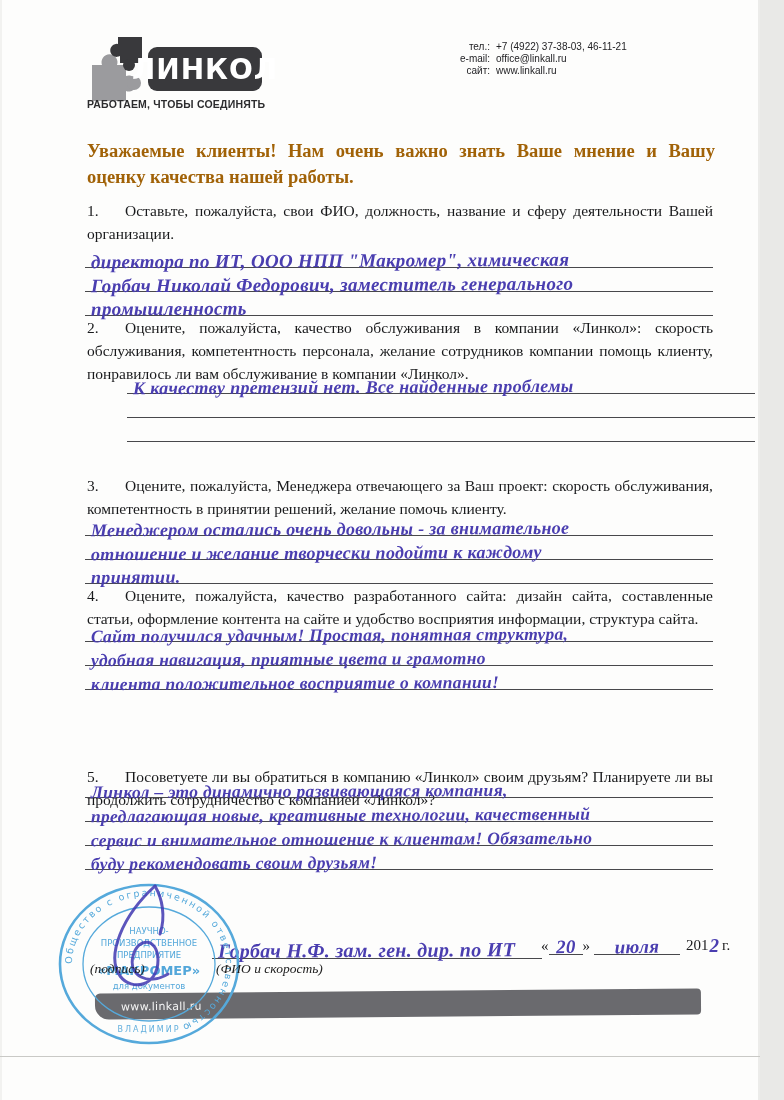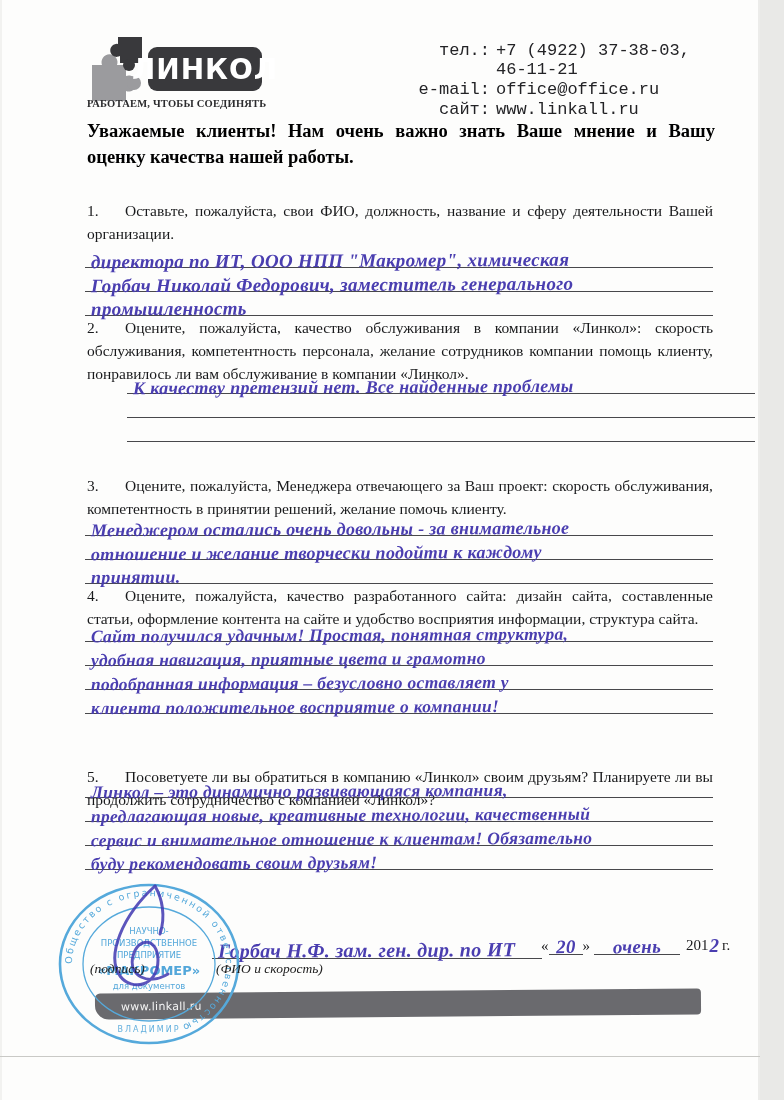--- a/index.html
+++ b/index.html
@@ -5,30 +5,30 @@
   html,body{margin:0;padding:0;background:#e9e9e7;}
   .page{position:relative;width:760px;height:1100px;background:#fdfdfc;overflow:hidden;
         font-family:"Liberation Serif",serif;color:#1e1e20;
         box-shadow:inset -2px 0 0 #ececea, inset 2px 0 0 #f2f2f0;}
   .abs{position:absolute;}
 
   
   .logo-box{position:absolute;left:148px;top:47px;width:114px;height:44px;background:#39393c;
             border-radius:9px;display:flex;align-items:center;justify-content:center;}
   .logo-text{color:#ffffff;font-family:"DejaVu Sans",sans-serif;font-weight:bold;font-size:28px;letter-spacing:1px;}
-  .tagline{position:absolute;left:87px;top:98px;font-family:Liberation Serif, serif;font-size:10.5px;
+  .tagline{position:absolute;left:87px;top:98px;font-family:Liberation Sans, sans-serif;font-size:10.5px;
            font-weight:bold;letter-spacing:0.2px;color:#2c2c2e;}
   .contacts{position:absolute;left:412px;top:41px;width:302px;display:grid;
             grid-template-columns:78px 1fr;column-gap:6px;row-gap:1px;
-            font-family:Liberation Mono, monospace;font-size:17px;color:#232326;}
+            font-family:Liberation Sans, sans-serif;font-size:10px;color:#232326;}
   .c-label{text-align:right;}
 
   
-  .intro{position:absolute;left:87px;top:118px;width:628px;font-size:18.5px;font-weight:bold;
-         line-height:26px;text-align:justify;color:#000000;}
+  .intro{position:absolute;left:87px;top:138px;width:628px;font-size:18.5px;font-weight:bold;
+         line-height:26px;text-align:justify;color:#a16207;}
   .question{position:absolute;left:87px;width:626px;font-size:15.5px;line-height:23px;text-align:justify;color:#191a1c;}
   .qnum{display:inline-block;width:38px;}
 
   
   .answer{position:absolute;left:85px;width:628px;}
   .ans-line{height:23px;border-bottom:1.5px solid #48484b;position:relative;}
   .hand{position:absolute;left:6px;bottom:-5px;white-space:nowrap;font-style:italic;font-weight:600;
         color:#4a3eb0;letter-spacing:0.3px;font-family:"Liberation Serif",serif;transform:rotate(-0.3deg);}
   .h19{font-size:19px;} .h18{font-size:18px;} .h17{font-size:17.5px;}
 
@@ -63,21 +63,21 @@
 
   <div class="logo-box">
     <span class="logo-text">ЛИНКОЛ</span>
   </div>
   <div class="tagline">РАБОТАЕМ, ЧТОБЫ СОЕДИНЯТЬ</div>
 
   <div class="contacts">
     <span class="c-label">тел.:</span>
     <span>+7 (4922) 37-38-03, 46-11-21</span>
     <span class="c-label">e-mail:</span>
-    <span>office@office.ru</span>
+    <span>office@linkall.ru</span>
     <span class="c-label">сайт:</span>
     <span>www.linkall.ru</span>
   </div>
 
   <div class="intro">Уважаемые клиенты! Нам очень важно знать Ваше мнение и Вашу оценку качества нашей работы.</div>
 
   <div class="question" style="top:199px;">
     <span class="qnum">1.</span><span>Оставьте, пожалуйста, свои ФИО, должность, название и сферу деятельности Вашей организации.</span>
   </div>
   <div class="answer" style="top:244px;">
@@ -124,23 +124,20 @@
 
   <div class="question" style="top:584px;">
     <span class="qnum">4.</span><span>Оцените, пожалуйста, качество разработанного сайта: дизайн сайта, составленные статьи, оформление контента на сайте и удобство восприятия информации, структура сайта.</span>
   </div>
   <div class="answer" style="top:618px;">
     <div class="ans-line">
         <span class="hand h17">Сайт получился удачным! Простая, понятная структура,</span>
       </div>
     <div class="ans-line">
         <span class="hand h17">удобная навигация, приятные цвета и грамотно</span>
-      </div>
-    <div class="ans-line">
-        <span class="hand h17">подобранная информация – безусловно оставляет у</span>
       </div>
     <div class="ans-line">
         <span class="hand h17">клиента  положительное восприятие о компании!</span>
       </div>
   </div>
 
   <div class="question" style="top:737px;margin-top:28px;">
     <span class="qnum">5.</span><span>Посоветуете ли вы обратиться в компанию «Линкол» своим друзьям? Планируете ли вы продолжить сотрудничество с компанией «Линкол»?</span>
   </div>
   <div class="answer" style="top:774px;">
@@ -164,21 +161,21 @@
   <div class="sig-label" style="left:90px;top:961px;">(подпись)</div>
   <div class="sig-label" style="left:216px;top:961px;">(ФИО и скорость)</div>
 
   <div class="date-row">
     <span>«</span>
     <span class="dfield" style="width:34px;">
       <span class="hand">20</span>
     </span>
     <span>»</span>
     <span class="dfield" style="width:86px;margin-left:4px;">
-      <span class="hand">очень</span>
+      <span class="hand">июля</span>
     </span>
     <span class="dyear">201</span>
     <span class="yhand">2</span>
     <span class="dsuffix">г.</span>
   </div>
 
   <div class="footer-bar">
     <span class="footer-url">www.linkall.ru</span>
   </div>
 

